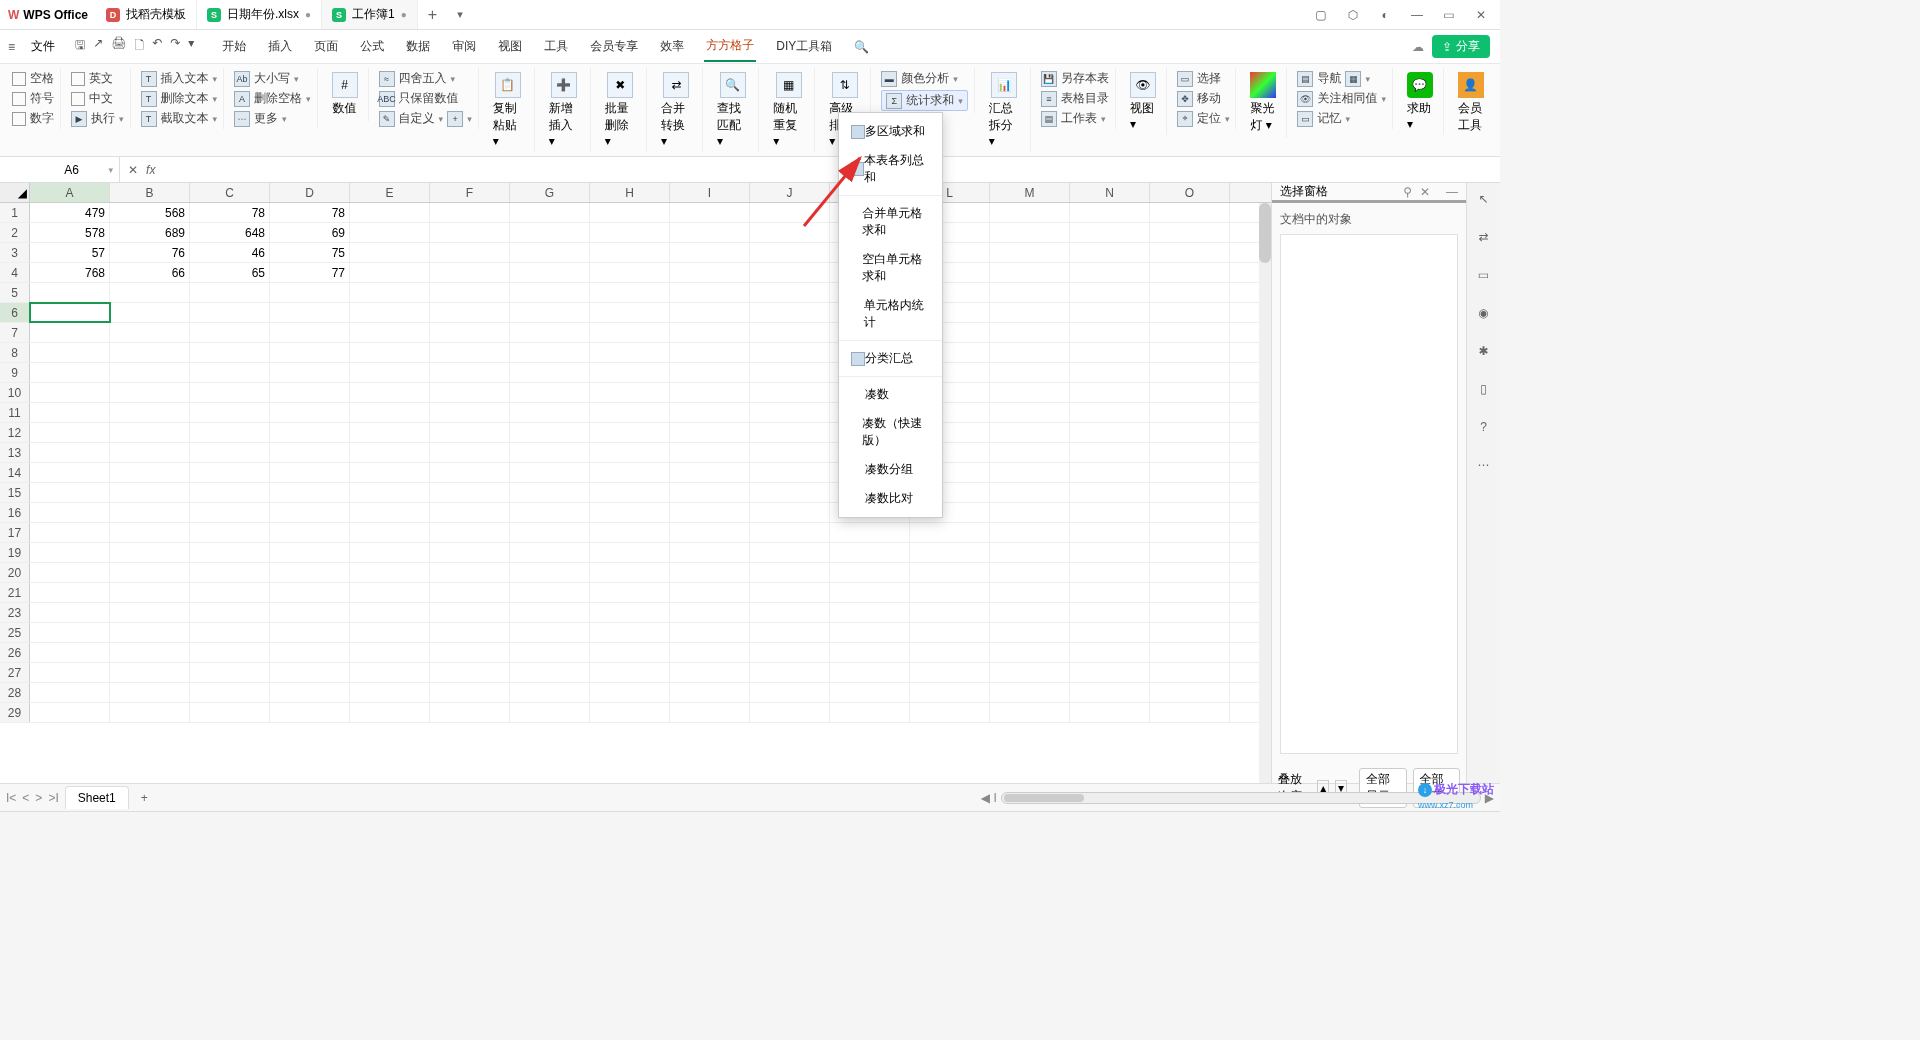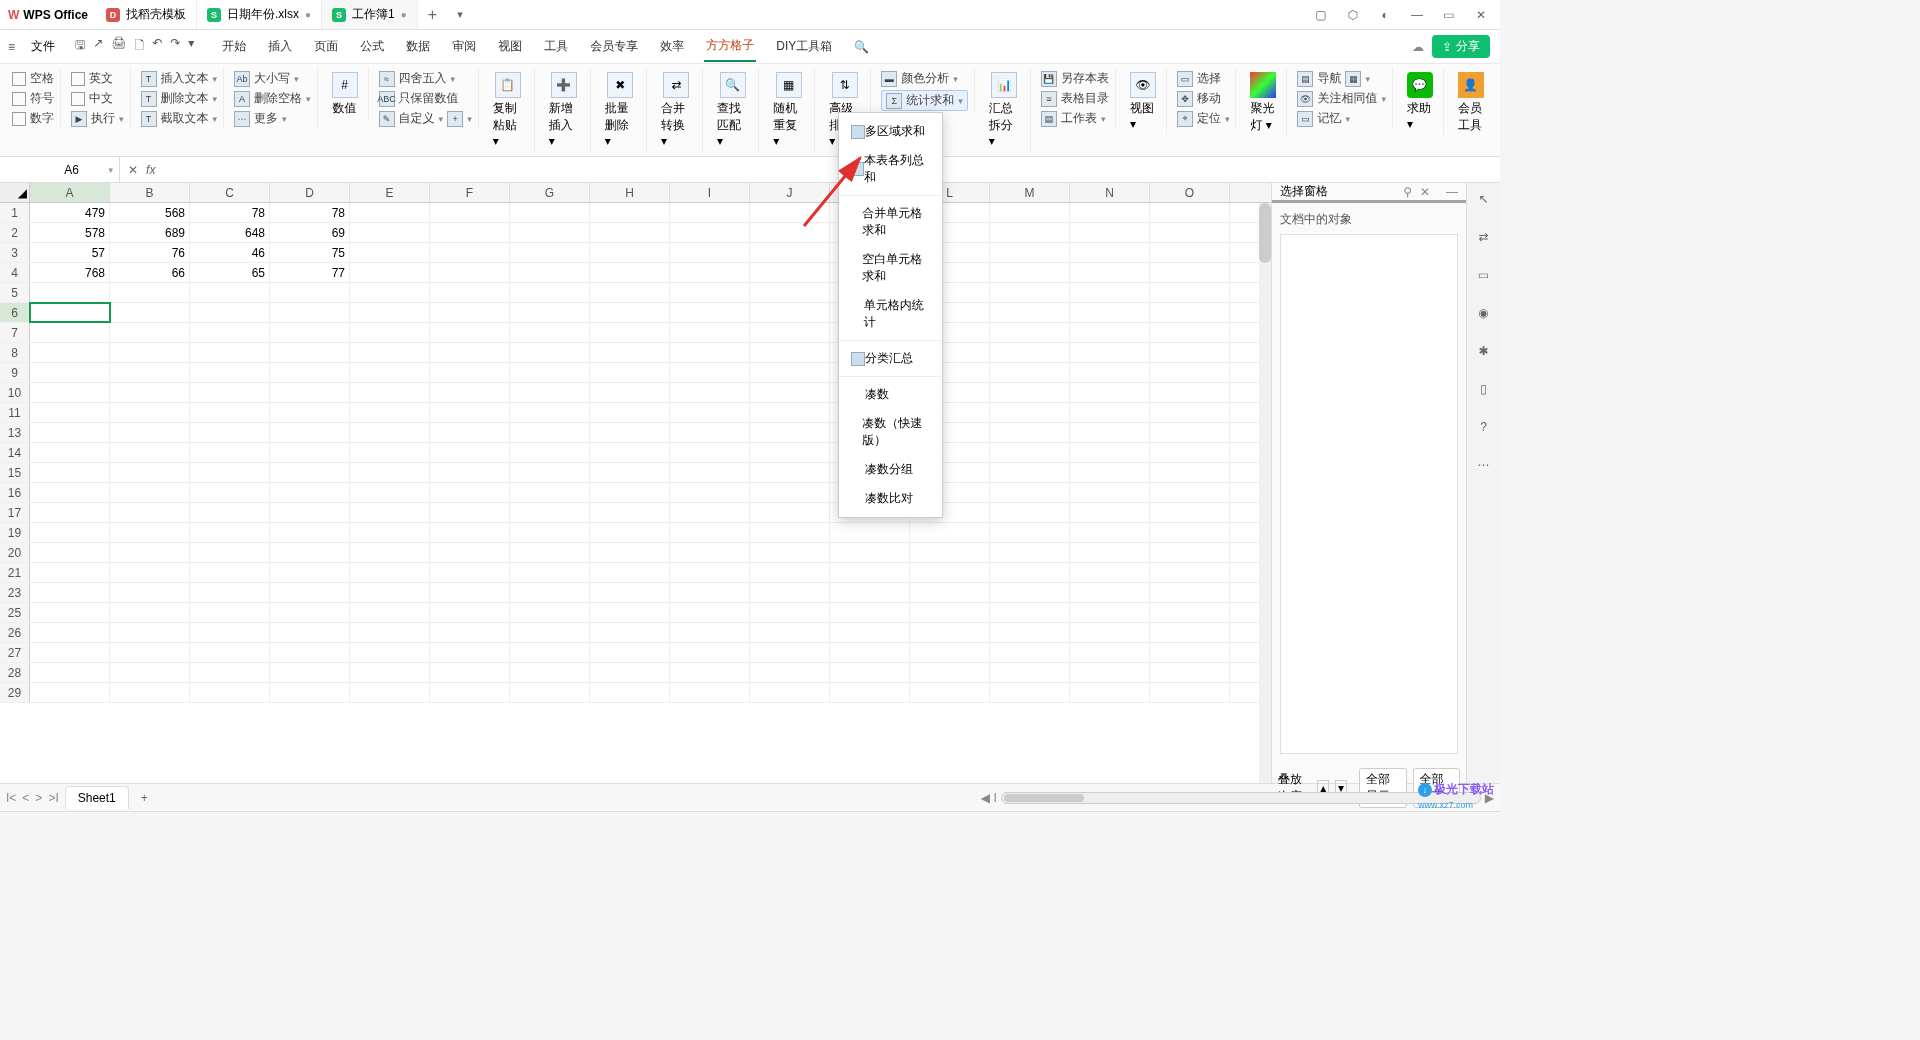--- a/index.html
+++ b/index.html
@@ -630,20 +630,38 @@
           <div class="cell"></div>
           <div class="cell"></div>
           <div class="cell"></div>
           <div class="cell"></div>
           <div class="cell"></div>
           <div class="cell"></div>
           <div class="cell"></div>
           <div class="cell"></div>
         </div>
         <div class="row">
+          <div class="rowh">12</div>
+          <div class="cell"></div>
+          <div class="cell"></div>
+          <div class="cell"></div>
+          <div class="cell"></div>
+          <div class="cell"></div>
+          <div class="cell"></div>
+          <div class="cell"></div>
+          <div class="cell"></div>
+          <div class="cell"></div>
+          <div class="cell"></div>
+          <div class="cell"></div>
+          <div class="cell"></div>
+          <div class="cell"></div>
+          <div class="cell"></div>
+          <div class="cell"></div>
+        </div>
+        <div class="row">
           <div class="rowh">13</div>
           <div class="cell"></div>
           <div class="cell"></div>
           <div class="cell"></div>
           <div class="cell"></div>
           <div class="cell"></div>
           <div class="cell"></div>
           <div class="cell"></div>
           <div class="cell"></div>
           <div class="cell"></div>

